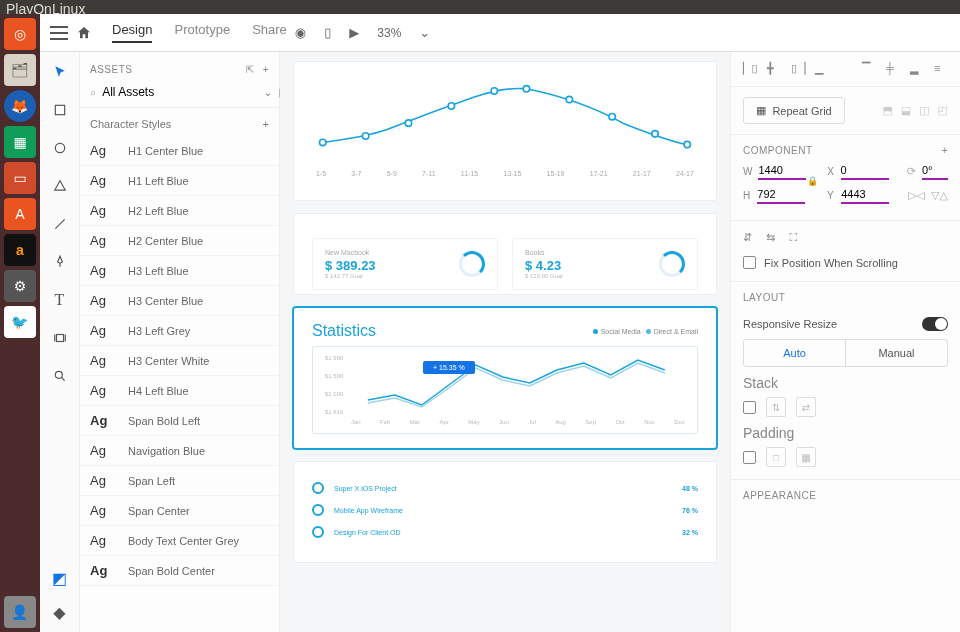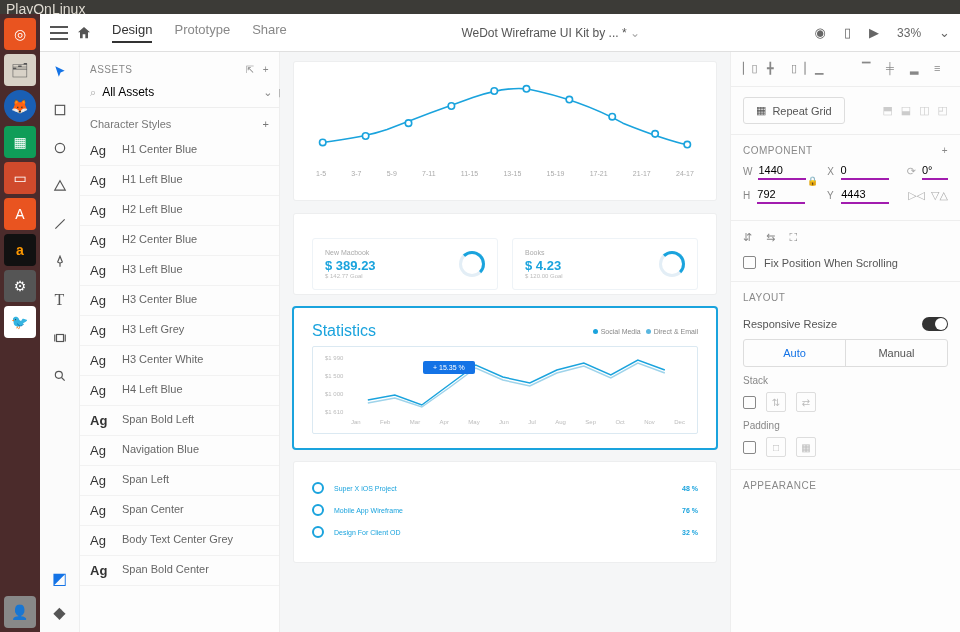--- a/index.html
+++ b/index.html
@@ -40,21 +40,21 @@
 .tool.active { color: #1473e6; }
 .tool-bottom { position: absolute; bottom: 10px; display: flex; flex-direction: column; gap: 14px; align-items: center; }
 
 .assets-panel { width: 200px; background: #fdfdfd; border-right: 1px solid #eee; display: flex; flex-direction: column; font-size: 11px; color: #555; }
 .assets-head { display: flex; align-items: center; justify-content: space-between; padding: 12px 10px 6px; font-size: 10px; letter-spacing: 0.5px; color: #888; }
 .assets-head-icons { display: flex; gap: 8px; color: #888; }
 .assets-search { display: flex; align-items: center; padding: 4px 10px 8px; gap: 6px; border-bottom: 1px solid #eee; }
 .assets-search input { border: none; outline: none; flex: 1; font-size: 12px; background: transparent; }
 .char-styles-head { display: flex; justify-content: space-between; align-items: center; padding: 10px 10px 6px; font-size: 11px; color: #777; }
 .style-list { flex: 1; overflow: hidden; }
-.style-item { display: flex; align-items: flex-start; gap: 10px; padding: 7px 10px; border-bottom: 1px solid #f2f2f2; cursor: pointer; }
+.style-item { display: flex; align-items: center; gap: 16px; padding: 7px 10px; border-bottom: 1px solid #f2f2f2; cursor: pointer; }
 .style-ag { width: 22px; font-size: 13px; color: #333; }
 .style-ag.bold { font-weight: 700; }
 .style-name { font-size: 11px; color: #666; }
 
 .canvas { flex: 1; background: #f5f6f7; overflow: hidden; position: relative; padding: 10px 14px; }
 .artboard { background: #fff; border-radius: 2px; margin-bottom: 14px; padding: 14px 18px; box-shadow: 0 0 0 1px rgba(0,0,0,0.03); }
 .curve-chart { position: relative; height: 110px; }
 .curve-svg { width: 100%; height: 90px; }
 .curve-labels { display: flex; justify-content: space-between; font-size: 7px; color: #aaa; padding: 0 4px; }
 .stats-cards { display: flex; gap: 14px; margin-top: 10px; }
@@ -102,21 +102,21 @@
 .fix-row { display: flex; align-items: center; gap: 8px; padding: 6px 12px 12px; border-bottom: 1px solid #eee; }
 .checkbox { width: 13px; height: 13px; border: 1.5px solid #888; border-radius: 2px; }
 .layout-section { padding: 0 12px 12px; border-bottom: 1px solid #eee; }
 .resp-row { display: flex; justify-content: space-between; align-items: center; padding: 8px 0; }
 .toggle { width: 26px; height: 14px; background: #333; border-radius: 7px; position: relative; }
 .toggle::after { content: ''; position: absolute; right: 1px; top: 1px; width: 12px; height: 12px; background: #fff; border-radius: 50%; }
 .seg-control { display: flex; border: 1px solid #ddd; border-radius: 3px; overflow: hidden; margin-bottom: 0; }
 .seg { flex: 1; text-align: center; padding: 7px 0; font-size: 11px; cursor: pointer; }
 .seg.active { color: #1473e6; }
 .seg + .seg { border-left: 1px solid #ddd; }
-.sub-label { font-size: 10px; color: #888; margin: 8px 0 6px; }
+.sub-label { font-size: 14px; color: #888; margin: 8px 0 6px; }
 .opt-row { display: flex; gap: 10px; align-items: center; }
 .opt-icon { width: 20px; height: 20px; border: 1px solid #ddd; border-radius: 2px; display: flex; align-items: center; justify-content: center; color: #bbb; font-size: 10px; }
 </style>
 </head>
 <body>
 
 <div class="titlebar">PlayOnLinux</div>
 
 <div class="dock">
   <div class="dock-item dock-ubuntu">◎</div>
@@ -141,23 +141,20 @@
       </div>
     <div class="home-icon">
       <svg width="16" height="16" viewBox="0 0 24 24" fill="#555">
           <path d="M12 3l9 8h-3v9h-4v-6H10v6H6v-9H3z"></path>
         </svg>
     </div>
     <div class="tabs">
       <div class="tab active">Design</div>
       <div class="tab">Prototype</div>
       <div class="tab">Share</div>
-    </div>
-    <div class="doc-title">
-      <span>WeDot Wireframe UI Kit by ... *</span> <span style="color:#aaa">⌄</span>
     </div>
     <div class="top-right">
       <span>◉</span>
       <span>▯</span>
       <span>▶</span>
       <span class="zoom-pct">33%</span>
       <span>⌄</span>
     </div>
   </div>
 

